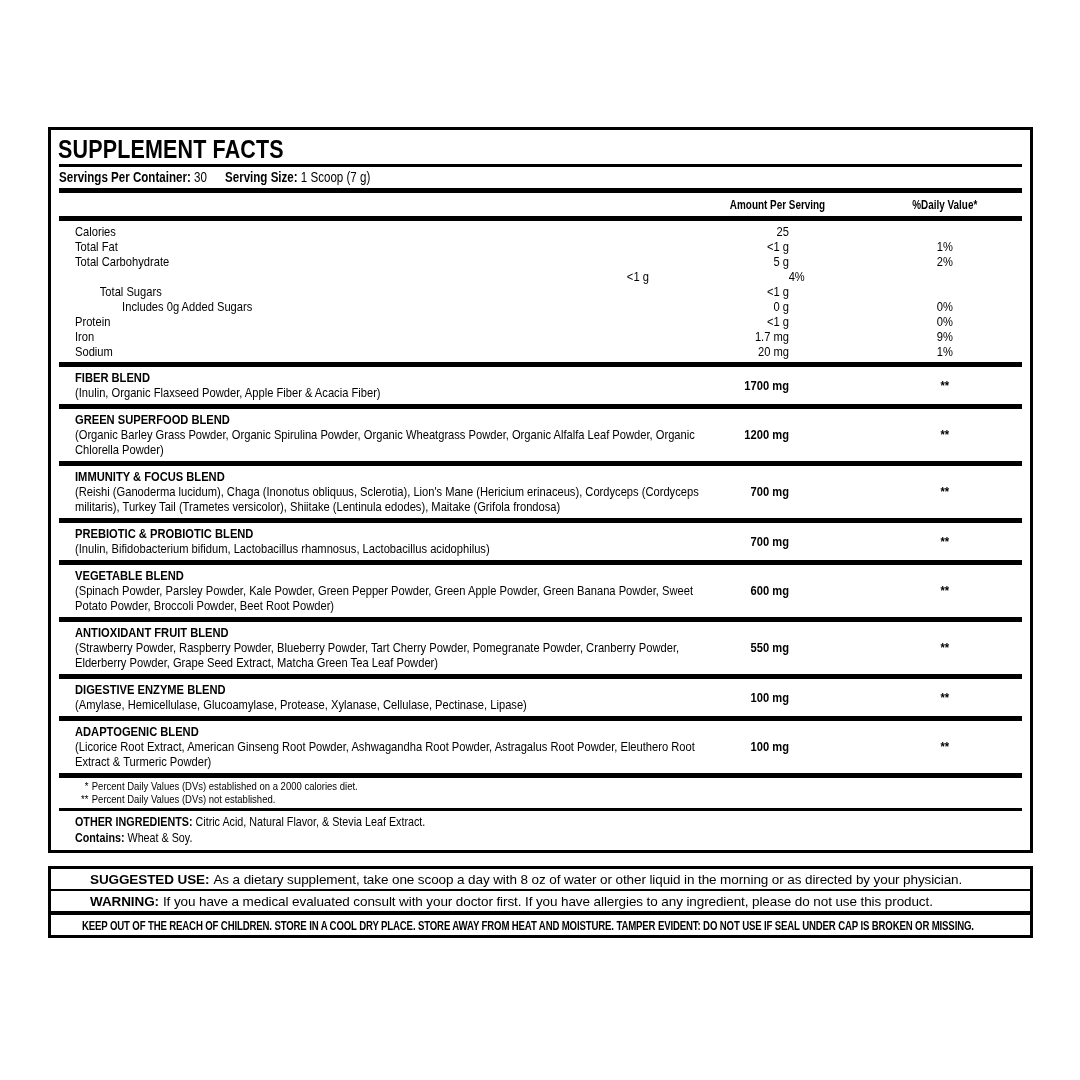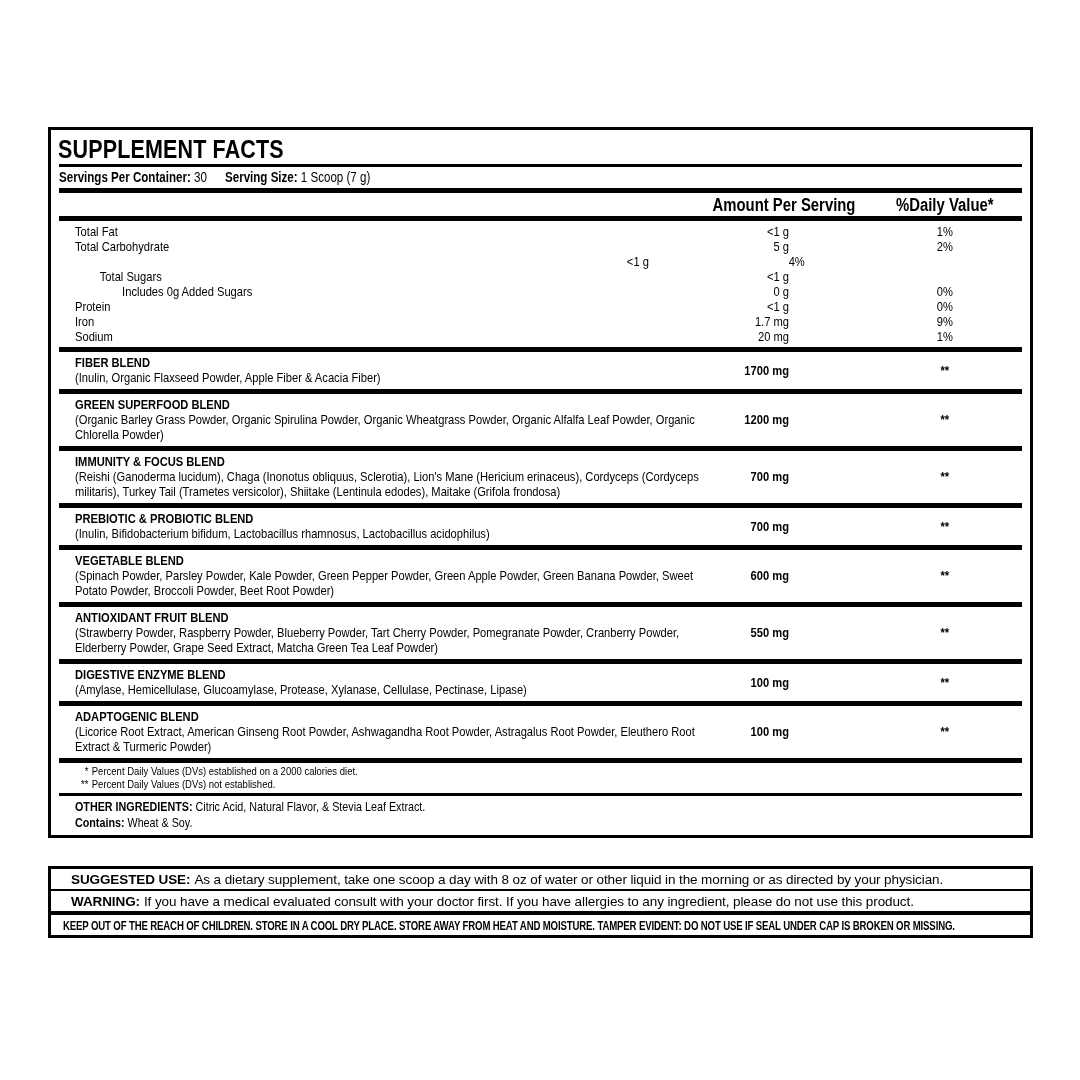--- a/index.html
+++ b/index.html
@@ -31,21 +31,21 @@
   .rule.mid   { height:3px; }
 
   .serving-row { margin:0 8px; padding:2px 0 3px 0; font-size:14px; line-height:16px; }
   .sv-group { margin-right:22px; white-space:nowrap; }
 
   .grid { display:grid; grid-template-columns:1fr 140px 155px; margin:0 8px; }
   .cell { overflow:visible; }
   .cell.name { padding-left:16px; }
   .cell.amt  { padding-right:78px; }
 
-  .hdr-row { padding:4px 0 3px 0; font-size:18px; line-height:16px;gap:15px; }
+  .hdr-row { padding:4px 0 3px 0; font-size:12px; line-height:16px; }
   .hdr-row .cell.amt { padding-right:40px; }
 
   .nutrient-rows { padding:3px 0 3px 0; }
   .nrow { font-size:13.5px; line-height:15px; }
   .nname { display:block; white-space:nowrap; }
   .ind1 { padding-left:30px; }
   .ind2 { padding-left:57px; }
 
   .brow { padding:3px 0 4px 0; font-size:13.5px; line-height:15px; }
   .brow .cell.amt, .brow .cell.dv { align-self:center; }
@@ -58,21 +58,21 @@
 
   .other-block { margin:0 8px; padding:3px 0 5px 16px; font-size:13px; line-height:15.5px; }
 
   
   .bottom-box {
     position:absolute; left:48px; top:866px; width:985px;
     border:3px solid #000; box-sizing:border-box; background:#fff;
   }
   .bb-row {
     padding:2.5px 0 2.5px 20px; font-size:13.5px; line-height:15px;
-    letter-spacing:-0.1px; white-space:nowrap; overflow:visible;
+    letter-spacing:-0.1px; white-space:nowrap; overflow:visible;margin-left:19px;
   }
   .bb-label { font-weight:bold; margin-right:4px; }
   .bb-rule { height:2px; background:#000; }
   .bb-row.cond { padding-left:12px; }
   .bb-row.cond .bb-text {
     display:inline-block; font-weight:bold; font-size:13px; letter-spacing:-0.2px;
     transform:scaleX(0.74); transform-origin:0 50%; white-space:nowrap;
   }
 </style>
 </head>
@@ -102,20 +102,33 @@
         <div class="cxc nowrap bold">Amount Per Serving</div>
       </div>
       <div class="cell dv">
         <div class="cxc nowrap bold">%Daily Value*</div>
       </div>
     </div>
 
     <div class="rule"></div>
 
     <div class="nutrient-rows">
+  <div class="grid nrow">
+    <div class="cell name">
+            <div class="cxl">
+              <span class="nname">Calories</span>
+            </div>
+          </div>
+    <div class="cell amt">
+            <div class="cxr nowrap"><span class="namt">25</span></div>
+          </div>
+    <div class="cell dv">
+            <div class="cxc nowrap"><span class="ndv"></span></div>
+          </div>
+  </div>
 
   <div class="grid nrow">
     <div class="cell name">
             <div class="cxl">
               <span class="nname">Total Fat</span>
             </div>
           </div>
     <div class="cell amt">
             <div class="cxr nowrap"><span class="namt">&lt;1 g</span></div>
           </div>

